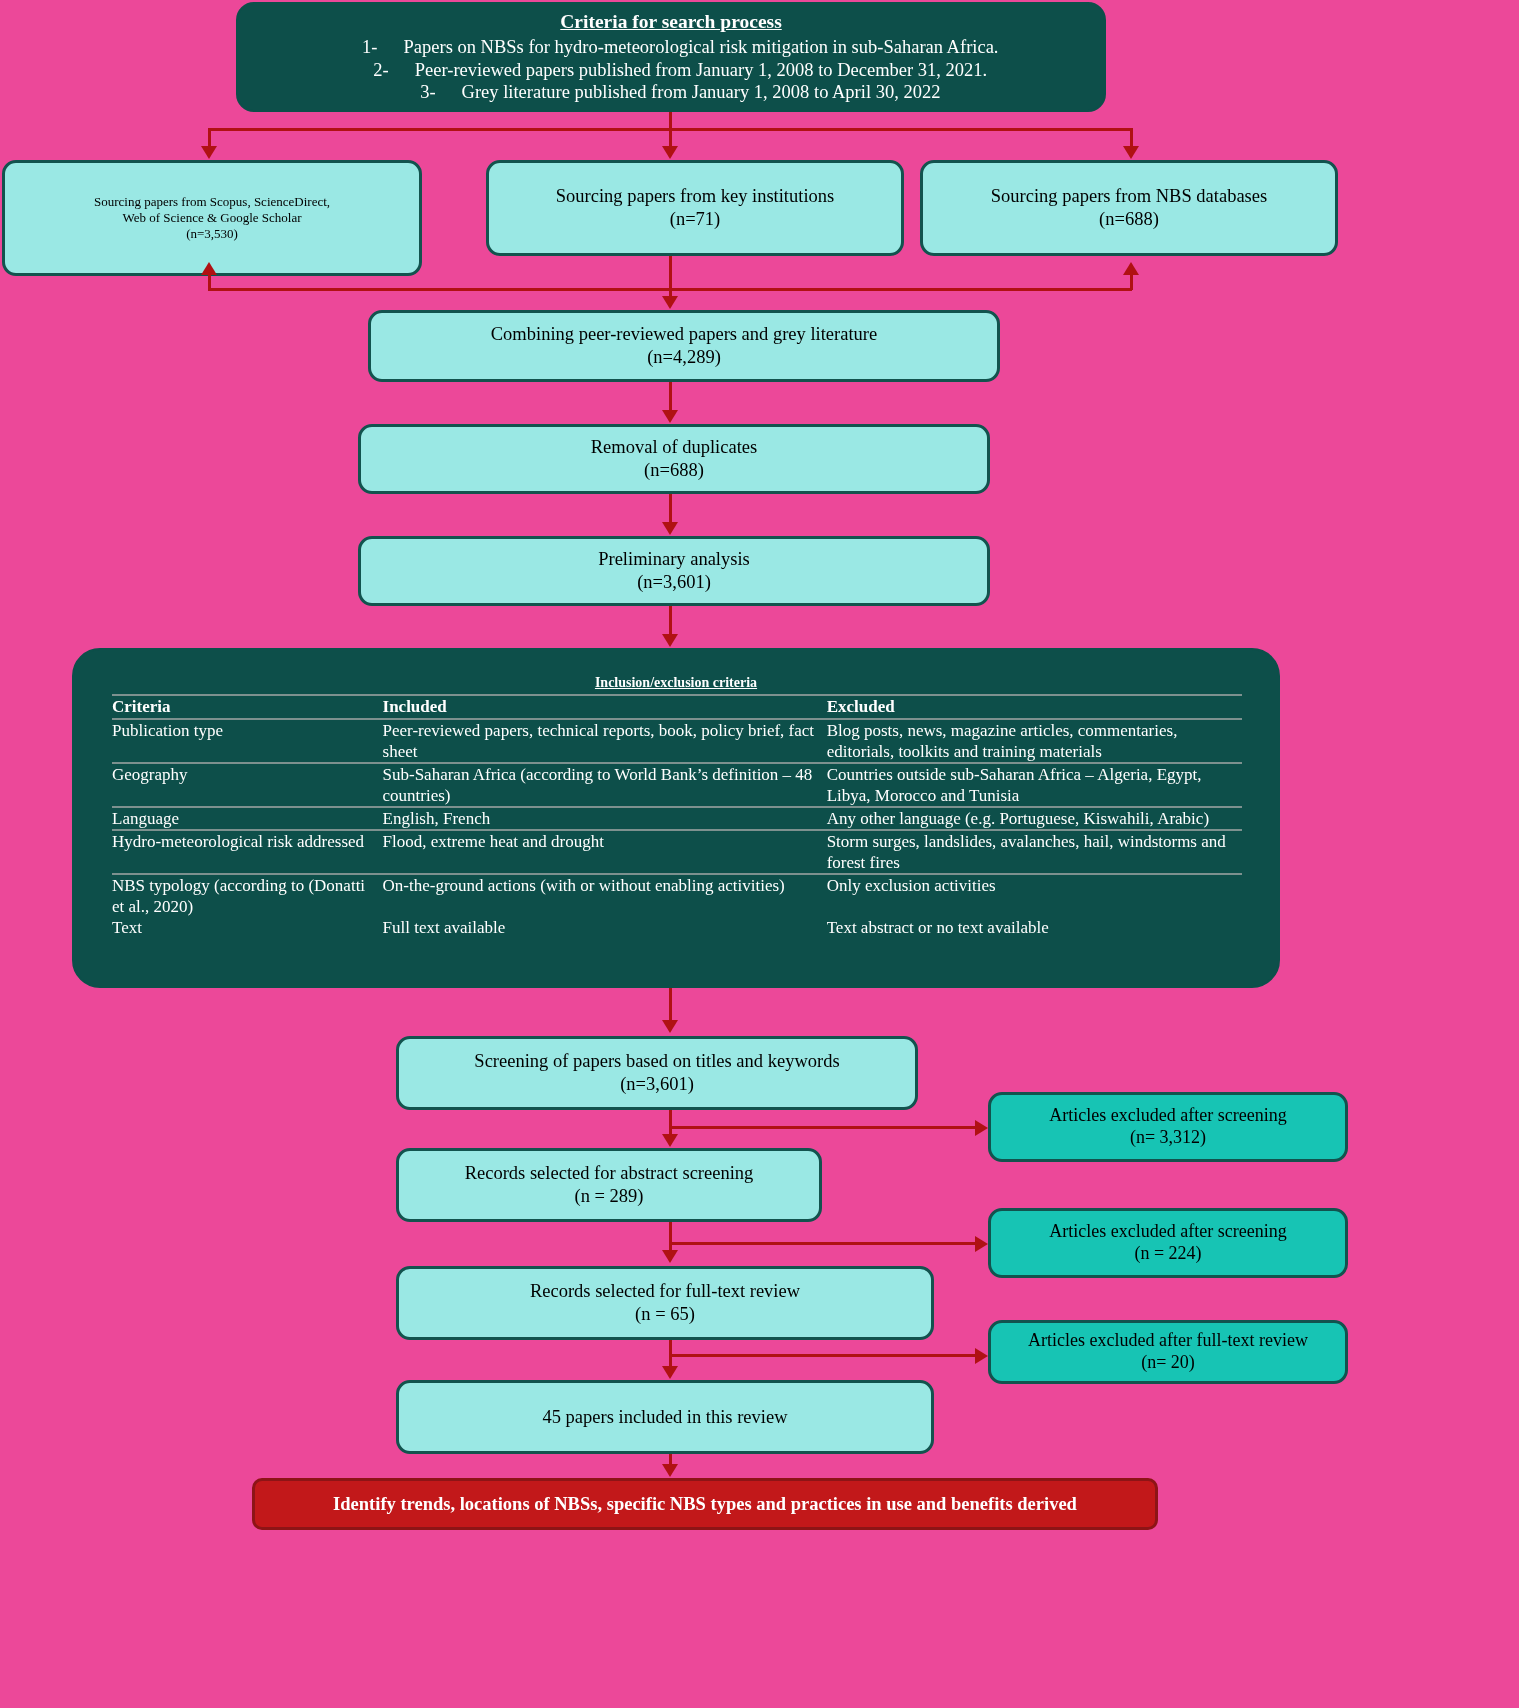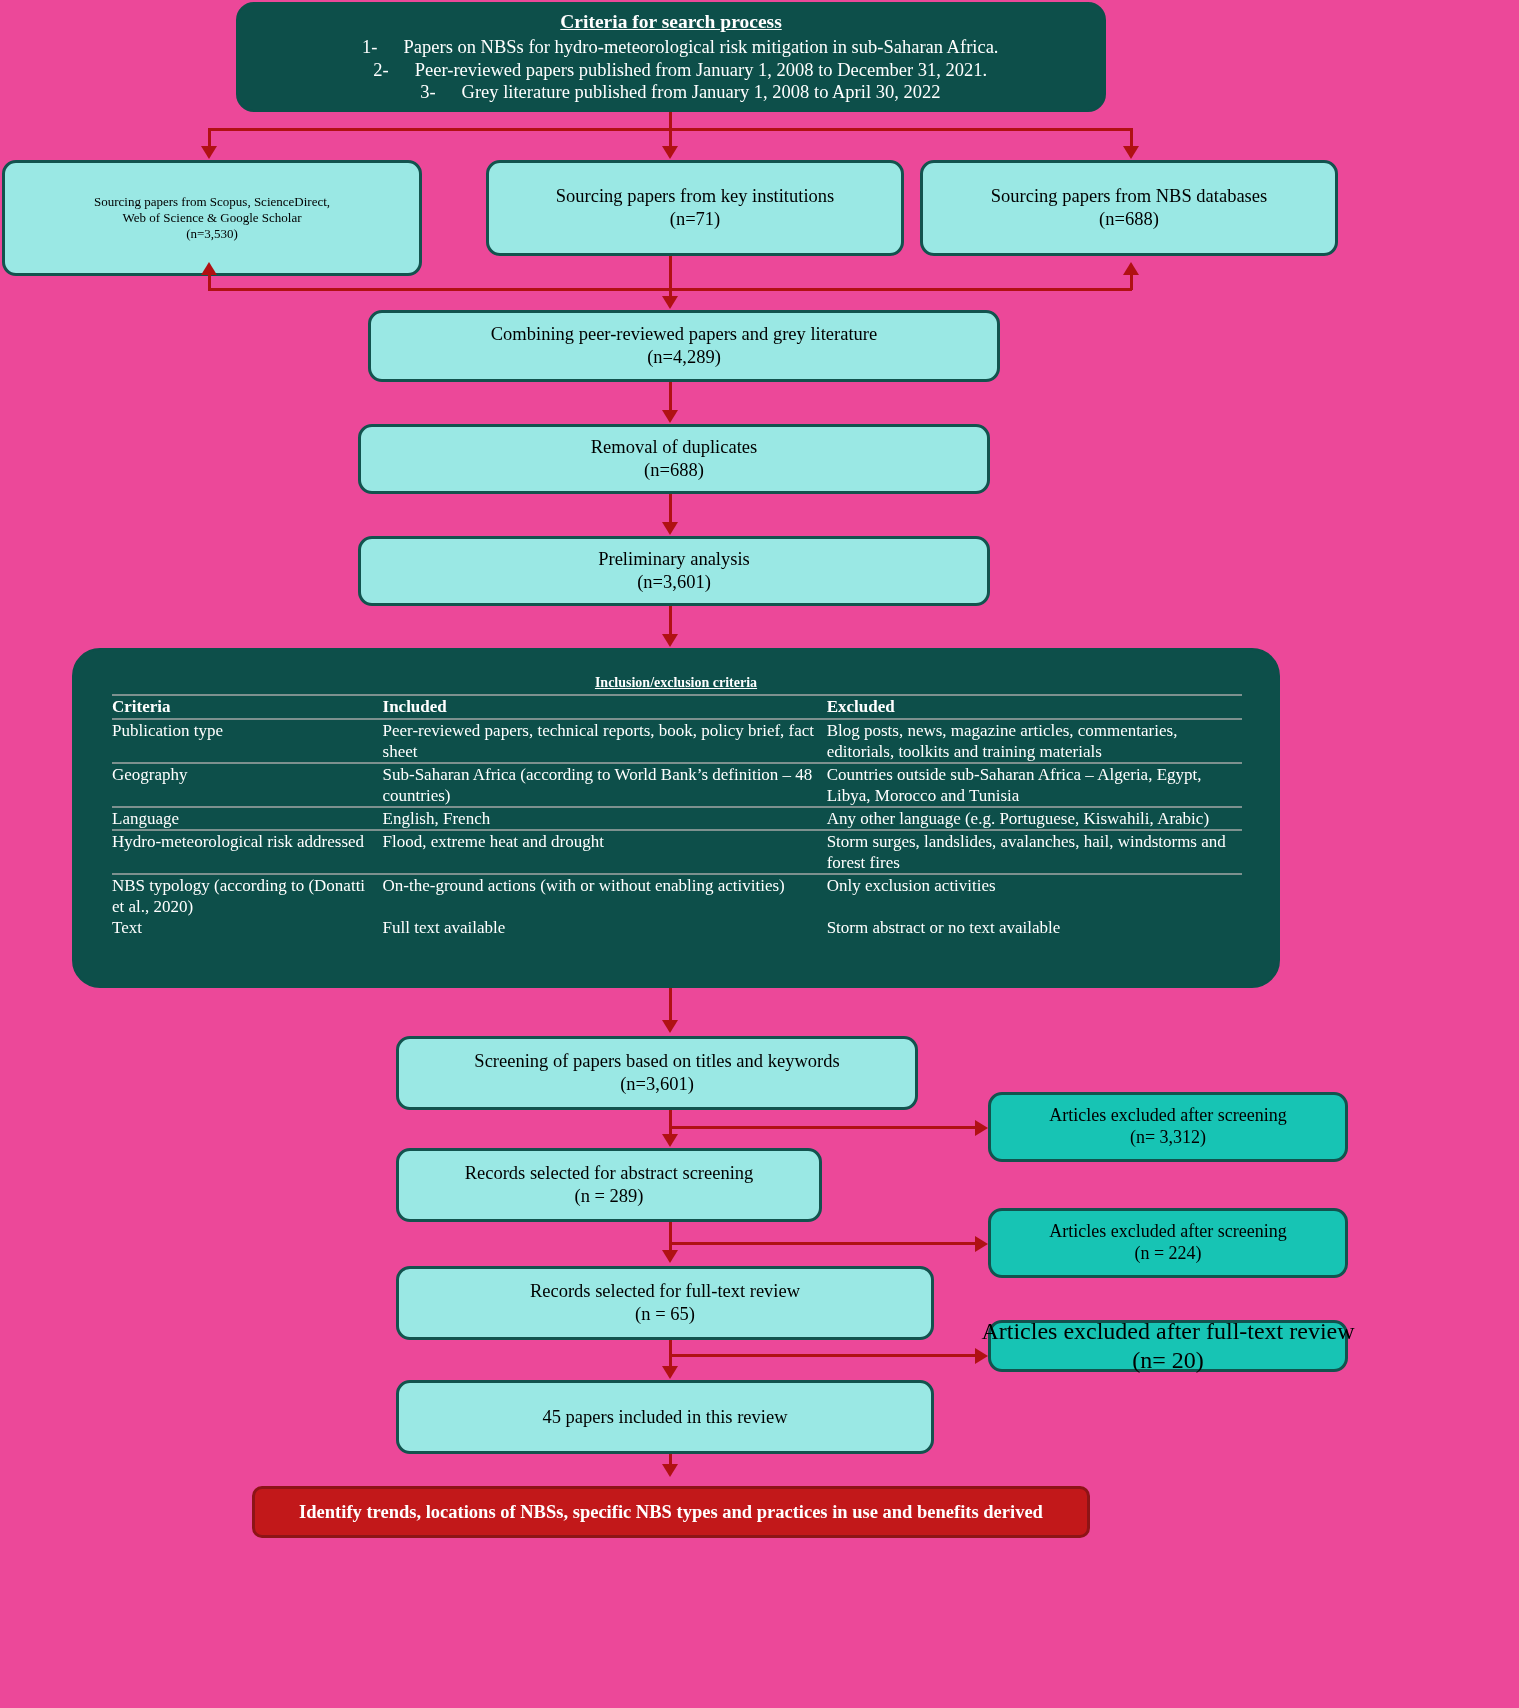--- a/index.html
+++ b/index.html
@@ -129,26 +129,25 @@
   .col-exc  { width: 416px; }
 
   
   #screen-titles { left: 396px; top: 1036px; width: 522px; height: 74px; font-size: 18.5px; }
   #screen-abs    { left: 396px; top: 1148px; width: 426px; height: 74px; font-size: 18.5px; }
   #screen-full   { left: 396px; top: 1266px; width: 538px; height: 74px; font-size: 18.5px; }
   #included-45   { left: 396px; top: 1380px; width: 538px; height: 74px; font-size: 18.5px; }
 
   #excl-1 { left: 988px; top: 1092px; width: 360px; height: 70px; font-size: 18px; }
   #excl-2 { left: 988px; top: 1208px; width: 360px; height: 70px; font-size: 18px; }
-  #excl-3 { left: 988px; top: 1320px; width: 360px; height: 52px; font-size: 24px; }
+  #excl-3 { left: 988px; top: 1320px; width: 360px; height: 64px; font-size: 18px; }
 
   #final-box {
-    left: 252px; top: 1478px; width: 838px; height: 52px;
+    left: 252px; top: 1478px; width: 906px; height: 52px;
     font-size: 18.5px;
-    margin-top: 8px;
   }
 
   
   .ln-v, .ln-h {
     position: absolute;
     background: #b01113;
   }
   .ln-v { width: 3px; }
   .ln-h { height: 3px; }
 
@@ -277,21 +276,21 @@
           <td>Storm surges, landslides, avalanches, hail, windstorms and forest fires</td>
         </tr>
         <tr class="sep">
           <td>NBS typology (according to (Donatti et al., 2020)</td>
           <td>On-the-ground actions (with or without enabling activities)</td>
           <td>Only exclusion activities</td>
         </tr>
         <tr>
           <td>Text</td>
           <td>Full text available</td>
-          <td>Storm abstract or no text available</td>
+          <td>Text abstract or no text available</td>
         </tr>
       </tbody>
     </table>
   </div>
 
   <div class="ln-v" style="left:669px; top:988px; height:34px;"></div>
   <div class="arrow-d" style="left:662px; top:1020px;"></div>
 
   <div class="box light" id="screen-titles">
     <span class="ln">Screening of papers based on titles and keywords</span>

